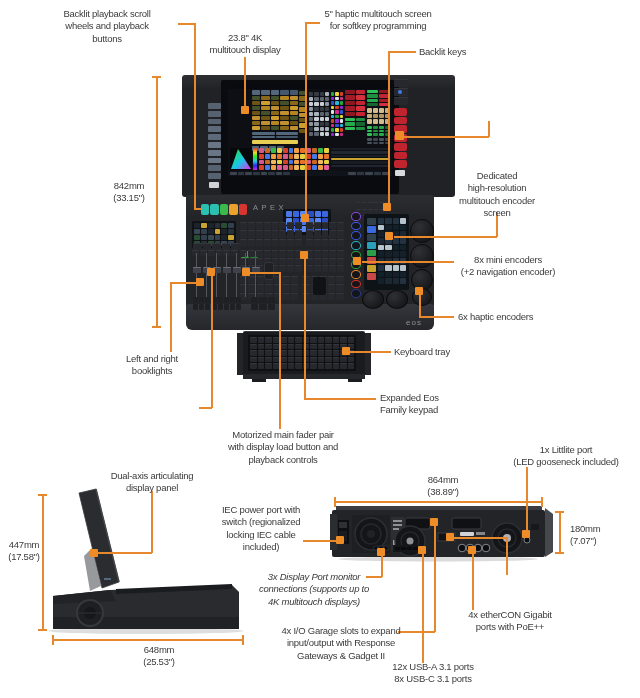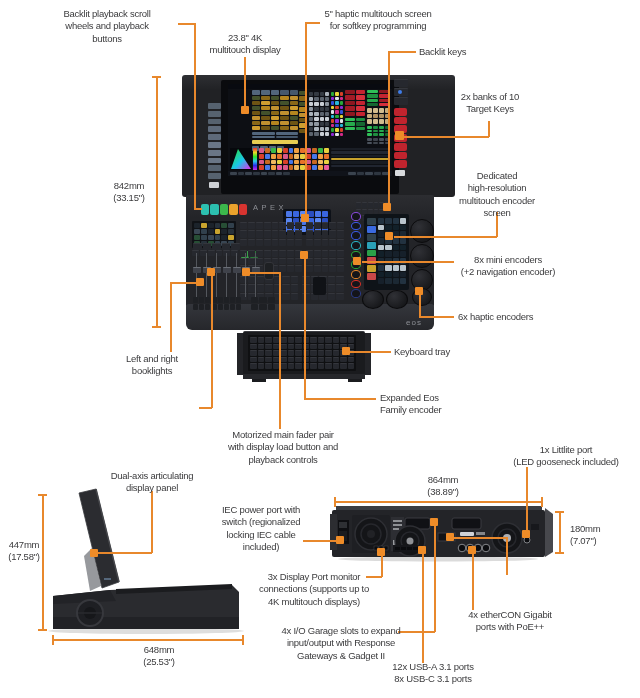--- a/index.html
+++ b/index.html
@@ -919,56 +919,54 @@
   <div class="mk" style="left:522px;top:530px;"></div>
 
   <div class="lbl c" style="left:36px;top:8px;width:142px;">Backlit playback scroll
 wheels and playback
 buttons</div>
   <div class="lbl c" style="left:200px;top:32px;width:90px;">23.8" 4K
 multitouch display</div>
   <div class="lbl c" style="left:318px;top:8px;width:120px;">5" haptic multitouch screen
 for softkey programming</div>
   <div class="lbl" style="left:419px;top:46px;width:80px;">Backlit keys</div>
-  <div class="lbl c" style="left:446px;top:91px;width:88px;">2x banks of 10
-Target Keys</div>
   <div class="lbl c" style="left:450px;top:170px;width:94px;">Dedicated
 high-resolution
 multitouch encoder
 screen</div>
   <div class="lbl c" style="left:458px;top:254px;width:100px;">8x mini encoders
 (+2 navigation encoder)</div>
   <div class="lbl" style="left:458px;top:311px;width:100px;">6x haptic encoders</div>
   <div class="lbl c" style="left:106px;top:180px;width:46px;">842mm
 (33.15")</div>
   <div class="lbl c" style="left:118px;top:353px;width:68px;">Left and right
 booklights</div>
   <div class="lbl c" style="left:224px;top:429px;width:118px;">Motorized main fader pair
 with display load button and
 playback controls</div>
   <div class="lbl" style="left:394px;top:346px;width:70px;">Keyboard tray</div>
   <div class="lbl" style="left:380px;top:392px;width:70px;">Expanded Eos
-Family encoder</div>
+Family keypad</div>
   <div class="lbl c" style="left:105px;top:470px;width:94px;">Dual-axis articulating
 display panel</div>
   <div class="lbl c" style="left:2px;top:539px;width:44px;">447mm
 (17.58")</div>
   <div class="lbl c" style="left:128px;top:644px;width:62px;">648mm
 (25.53")</div>
   <div class="lbl c" style="left:218px;top:504px;width:86px;">IEC power port with
 switch (regionalized
 locking IEC cable
 included)</div>
   <div class="lbl c" style="left:413px;top:474px;width:60px;">864mm
 (38.89")</div>
   <div class="lbl c" style="left:498px;top:444px;width:136px;">1x Littlite port
 (LED gooseneck included)</div>
   <div class="lbl" style="left:570px;top:523px;width:52px;">180mm
 (7.07")</div>
-  <div class="lbl c" style="left:258px;top:571px;width:112px;">3x Display Port monitor
+  <div class="lbl c" style="left:258px;top:571px;width:112px;font-style:italic;">3x Display Port monitor
 connections (supports up to
 4K multitouch displays)</div>
   <div class="lbl c" style="left:278px;top:625px;width:126px;">4x I/O Garage slots to expand
 input/output with Response
 Gateways &amp; Gadget II</div>
   <div class="lbl c" style="left:454px;top:609px;width:112px;">4x etherCON Gigabit
 ports with PoE++</div>
   <div class="lbl c" style="left:378px;top:661px;width:110px;">12x USB-A 3.1 ports
 8x USB-C 3.1 ports</div>
 

